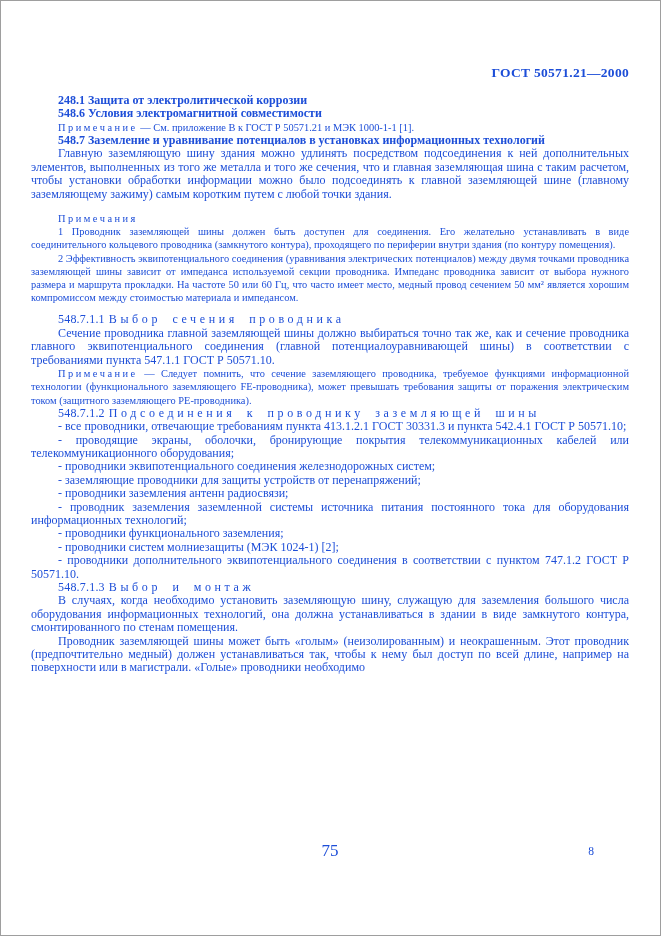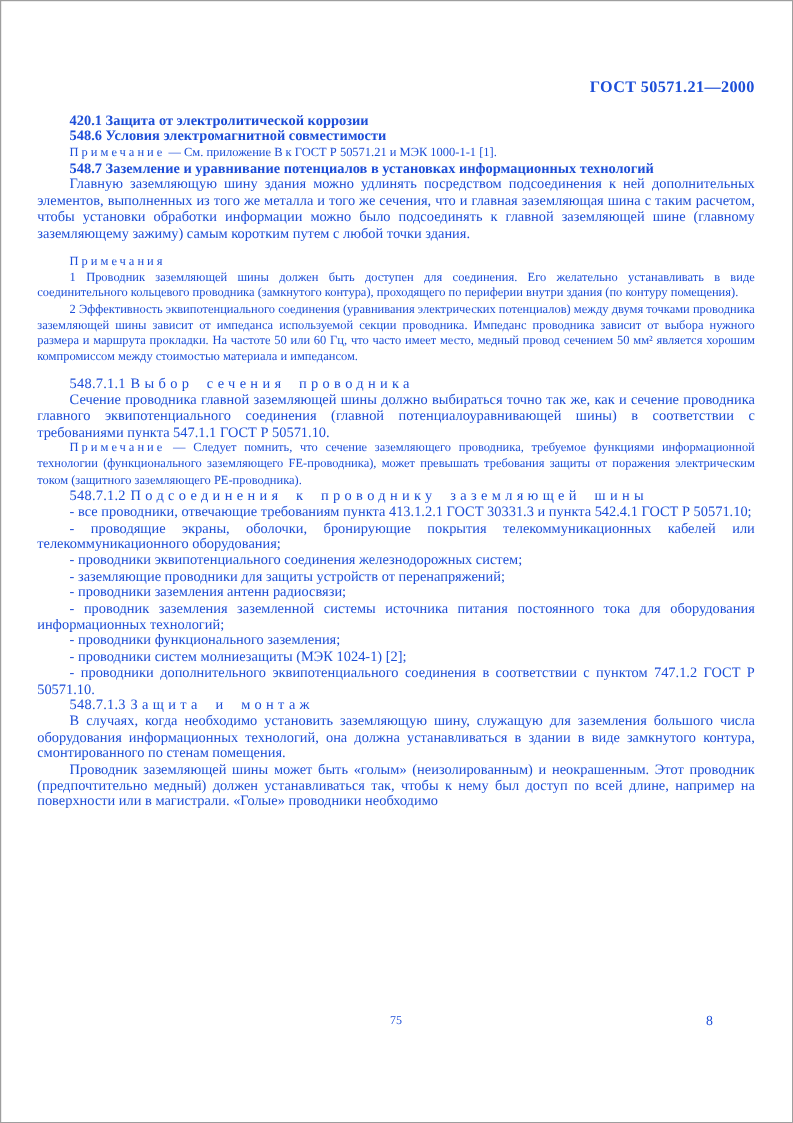--- a/index.html
+++ b/index.html
@@ -49,41 +49,41 @@
     line-height: 13.2px;
     margin: 11px 0 9px 0;
   }
   .notes-group p { margin: 0; text-indent: 27px; }
   .footer-page {
     position: absolute;
     top: 844px;
     left: 30px;
     width: 598px;
     text-align: center;
-    font-size: 10px;
+    font-size: 17px;
     line-height: 12px;
   }
   .footer-sheet {
     position: absolute;
     top: 844px;
     right: 66px;
     font-size: 11.5px;
     line-height: 12px;
   }
 </style>
 </head>
 <body>
 
 <div class="sheet">
 
   <div class="doc-header">ГОСТ 50571.21—2000</div>
 
   <div class="content">
 
-    <p class="h-bold">420.1  Защита от электролитической коррозии</p>
+    <p class="h-bold">248.1  Защита от электролитической коррозии</p>
 
     <p class="h-bold">548.6  Условия электромагнитной совместимости</p>
     <p class="note-single"><span class="note-label">Примечание</span> <span>— См. приложение В к ГОСТ Р 50571.21 и МЭК 1000-1-1 [1].</span></p>
 
     <p class="h-bold">548.7  Заземление и уравнивание потенциалов в установках информационных технологий</p>
 
     <p>Главную заземляющую шину здания можно удлинять посредством подсоединения к ней дополнительных элементов, выполненных из того же металла и того же сечения, что и главная заземляющая шина с таким расчетом, чтобы установки обработки информации можно было подсоединять к главной заземляющей шине (главному заземляющему зажиму) самым коротким путем с любой точки здания.</p>
 
     <div class="notes-group">
       <p><span class="note-label">Примечания</span></p>
@@ -101,21 +101,21 @@
       <p>- проводящие экраны, оболочки, бронирующие покрытия телекоммуникационных кабелей или телекоммуникационного оборудования;</p>
       <p>- проводники эквипотенциального соединения железнодорожных систем;</p>
       <p>- заземляющие проводники для защиты устройств от перенапряжений;</p>
       <p>- проводники заземления антенн радиосвязи;</p>
       <p>- проводник заземления заземленной системы источника питания постоянного тока для оборудования информационных технологий;</p>
       <p>- проводники функционального заземления;</p>
       <p>- проводники систем молниезащиты (МЭК 1024-1) [2];</p>
       <p>- проводники дополнительного эквипотенциального соединения в соответствии с пунктом 747.1.2 ГОСТ Р 50571.10.</p>
     </div>
 
-    <p><span class="sp-num">548.7.1.3</span><span class="sp-title">Защита и монтаж</span></p>
+    <p><span class="sp-num">548.7.1.3</span><span class="sp-title">Выбор и монтаж</span></p>
     <p>В случаях, когда необходимо установить заземляющую шину, служащую для заземления большого числа оборудования информационных технологий, она должна устанавливаться в здании в виде замкнутого контура, смонтированного по стенам помещения.</p>
     <p>Проводник заземляющей шины может быть «голым» (неизолированным) и неокрашенным. Этот проводник (предпочтительно медный) должен устанавливаться так, чтобы к нему был доступ по всей длине, например на поверхности или в магистрали. «Голые» проводники необходимо</p>
 
   </div>
 
   <div class="footer-page">75</div>
   <div class="footer-sheet">8</div>
 
 </div>
 

